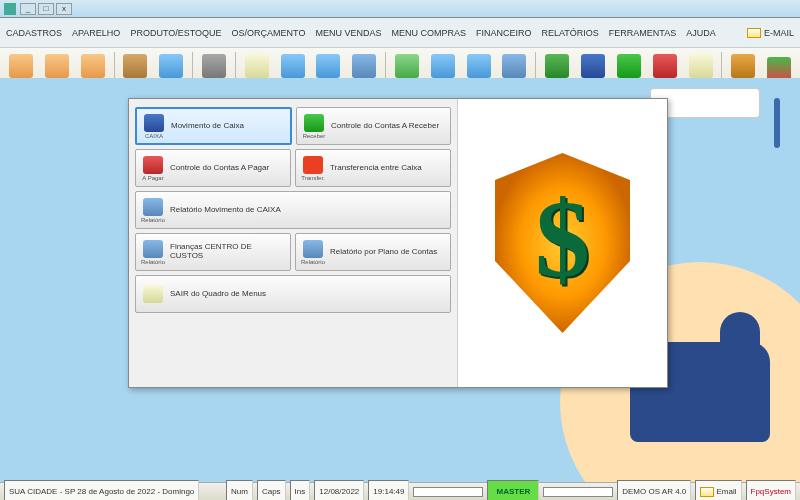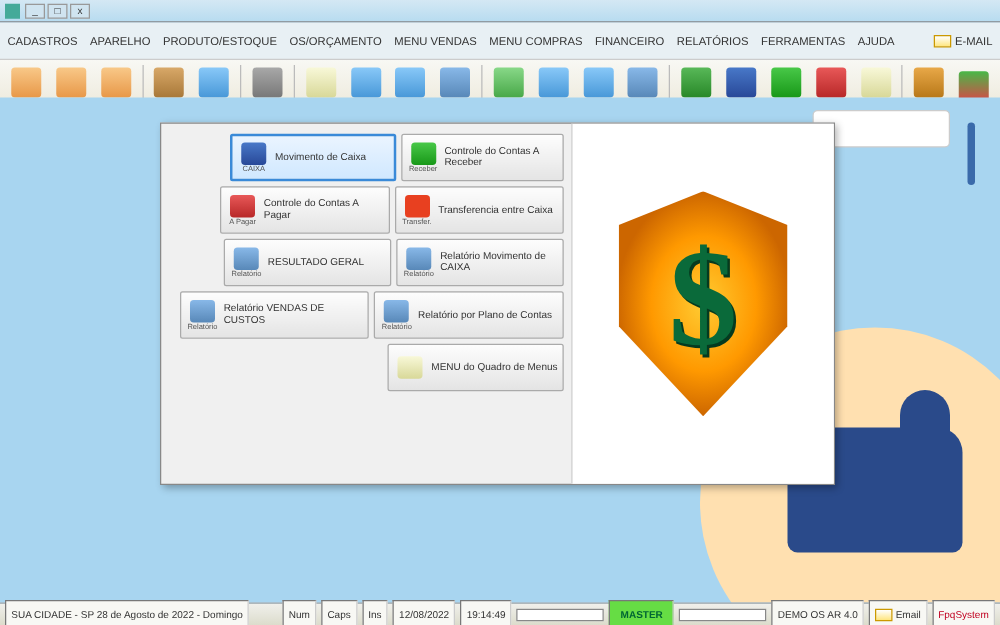--- a/index.html
+++ b/index.html
@@ -22,21 +22,21 @@
 .tb-sep { width: 1px; height: 36px; background: #bbb; margin: 0 2px; }
 
 .desktop { position: absolute; top: 78px; left: 0; right: 0; bottom: 18px; background: #a8d5f0; overflow: hidden; }
 .bg-shape1 { position: absolute; right: -40px; bottom: -60px; width: 280px; height: 280px; background: #ffe0b0; border-radius: 50%; }
 .bg-sofa { position: absolute; right: 30px; bottom: 40px; width: 140px; height: 100px; background: #2a4a8a; border-radius: 20px 20px 8px 8px; }
 .bg-sofa::before { content:""; position:absolute; top:-30px; right:10px; width:40px; height:60px; background:#2a4a8a; border-radius:20px 20px 0 0; }
 .bg-ac { position: absolute; right: 40px; top: 10px; width: 110px; height: 30px; background: #fff; border-radius: 4px; border: 1px solid #ccc; }
 .bg-therm { position: absolute; right: 20px; top: 20px; width: 6px; height: 50px; background: #3a6aaa; border-radius: 3px; }
 
 .panel { position: absolute; left: 128px; top: 20px; width: 540px; height: 290px; background: #f0f0f0; border: 1px solid #888; box-shadow: 2px 2px 6px rgba(0,0,0,.3); display: flex; }
-.panel-left { width: 328px; padding: 8px 6px; display: flex; flex-direction: column; gap: 4px; align-items: flex-end; }
+.panel-left { width: 328px; padding: 8px 6px; display: flex; flex-direction: column; gap: 4px; }
 .panel-row { display: flex; gap: 4px; }
 .menu-btn { flex: 1; height: 38px; background: linear-gradient(#fdfdfd,#e4e4e4); border: 1px solid #aaa; border-radius: 2px; display: flex; align-items: center; padding: 2px 4px; cursor: pointer; font-size: 8px; color: #333; gap: 4px; }
 .menu-btn.sel { border: 2px solid #3a8ad8; background: linear-gradient(#eaf4ff,#d0e8ff); }
 .menu-ico { width: 26px; height: 30px; display: flex; flex-direction: column; align-items: center; justify-content: center; font-size: 6px; color: #555; }
 .menu-ico .g { width: 20px; height: 18px; border-radius: 3px; margin-bottom: 1px; }
 .menu-lbl { flex: 1; text-align: left; line-height: 1.1; }
 
 .panel-right { flex: 1; background: #fff; border-left: 1px solid #ccc; display: flex; align-items: center; justify-content: center; position: relative; }
 .shield { width: 150px; height: 180px; position: relative; }
 .shield-bg { position: absolute; inset: 0; background: radial-gradient(ellipse 70px 90px at center, #ffcc33 0%, #ff9900 60%, #cc6600 100%); clip-path: polygon(50% 0%, 95% 15%, 95% 60%, 50% 100%, 5% 60%, 5% 15%); }
@@ -212,53 +212,46 @@
             </div>
             <div class="menu-lbl">Transferencia entre Caixa</div>
           </div>
         </div>
         <div class="panel-row">
           <div class="menu-btn">
             <div class="menu-ico">
               <div class="g c-rep"></div>
               <div>Relatório</div>
             </div>
-            <div class="menu-lbl">RESULTADO GERAL</div>
-          </div>
+            <div class="menu-lbl">Relatório Movimento de CAIXA</div>
+          </div>
+        </div>
+        <div class="panel-row">
           <div class="menu-btn">
             <div class="menu-ico">
               <div class="g c-rep"></div>
               <div>Relatório</div>
             </div>
-            <div class="menu-lbl">Relatório Movimento de CAIXA</div>
-          </div>
-        </div>
-        <div class="panel-row">
+            <div class="menu-lbl">Finanças CENTRO DE CUSTOS</div>
+          </div>
           <div class="menu-btn">
             <div class="menu-ico">
               <div class="g c-rep"></div>
               <div>Relatório</div>
             </div>
-            <div class="menu-lbl">Relatório VENDAS DE CUSTOS</div>
-          </div>
-          <div class="menu-btn">
-            <div class="menu-ico">
-              <div class="g c-rep"></div>
-              <div>Relatório</div>
-            </div>
             <div class="menu-lbl">Relatório por Plano de Contas</div>
           </div>
         </div>
         <div class="panel-row">
           <div class="menu-btn">
             <div class="menu-ico">
               <div class="g c-doc"></div>
               <div></div>
             </div>
-            <div class="menu-lbl">MENU do Quadro de Menus</div>
+            <div class="menu-lbl">SAIR do Quadro de Menus</div>
           </div>
         </div>
       </div>
     <div class="panel-right">
       <div class="shield">
         <div class="shield-bg"></div>
         <div class="dollar">$</div>
       </div>
     </div>
   </div>

